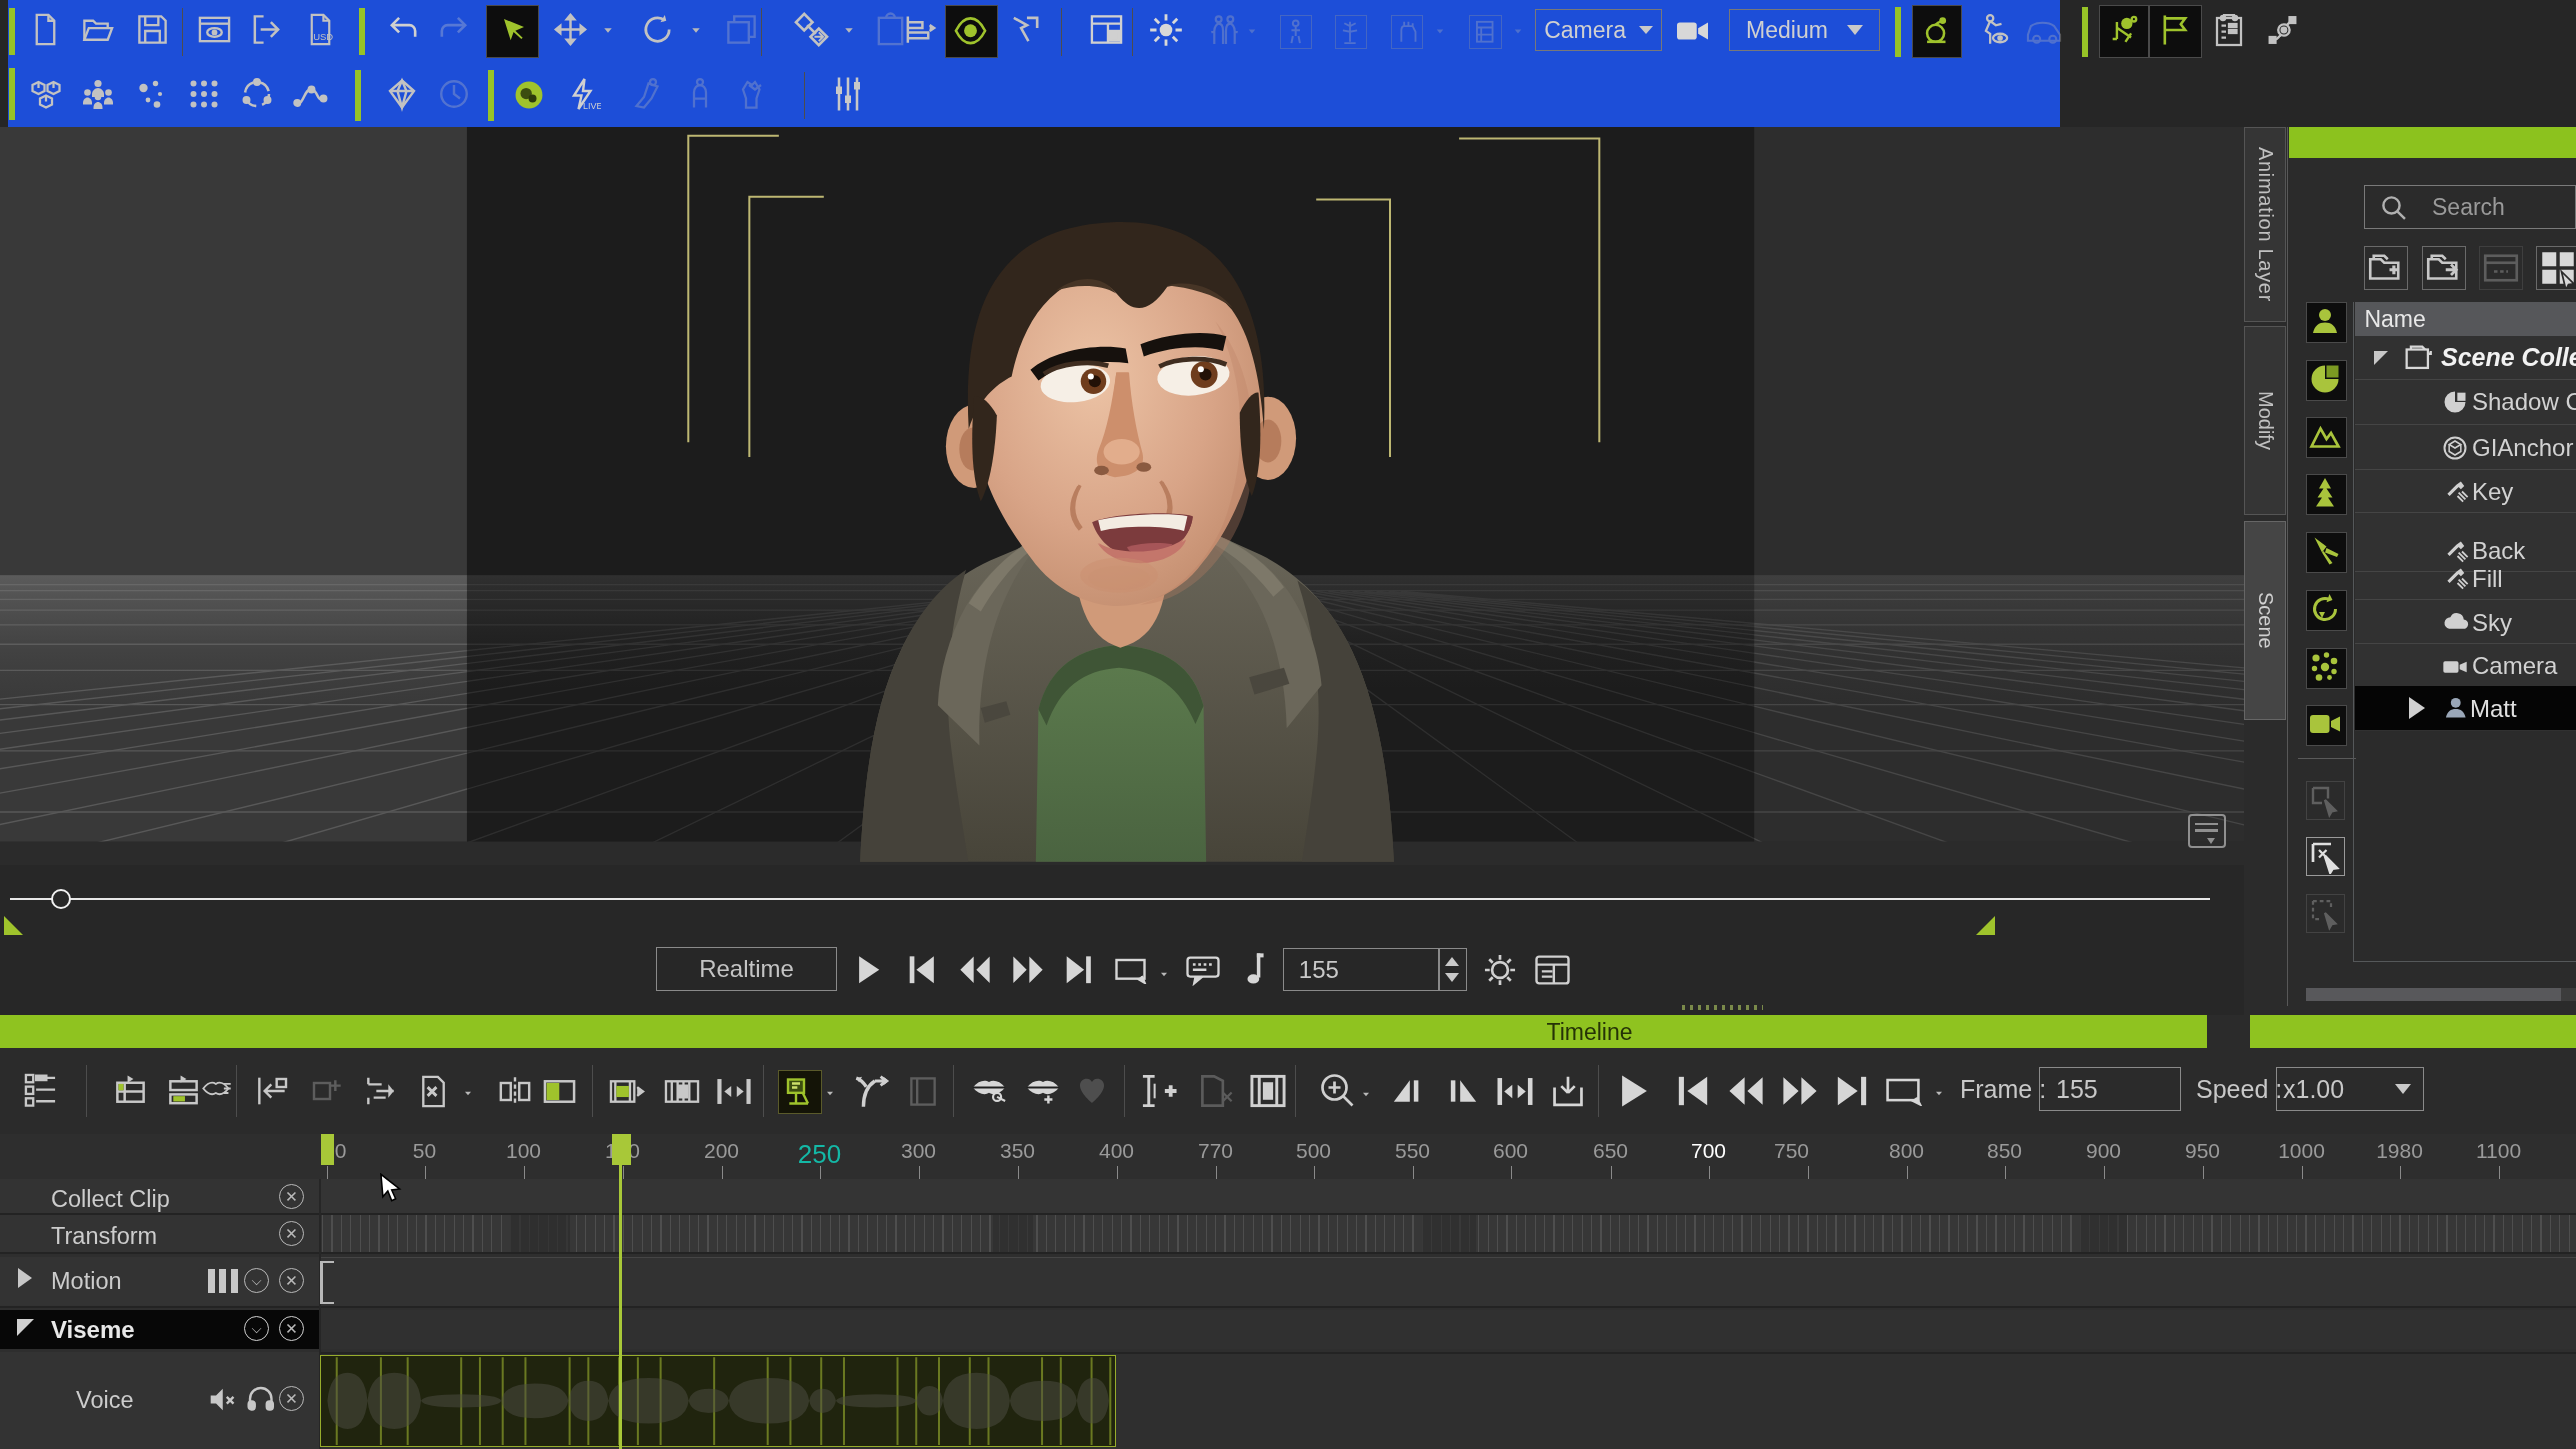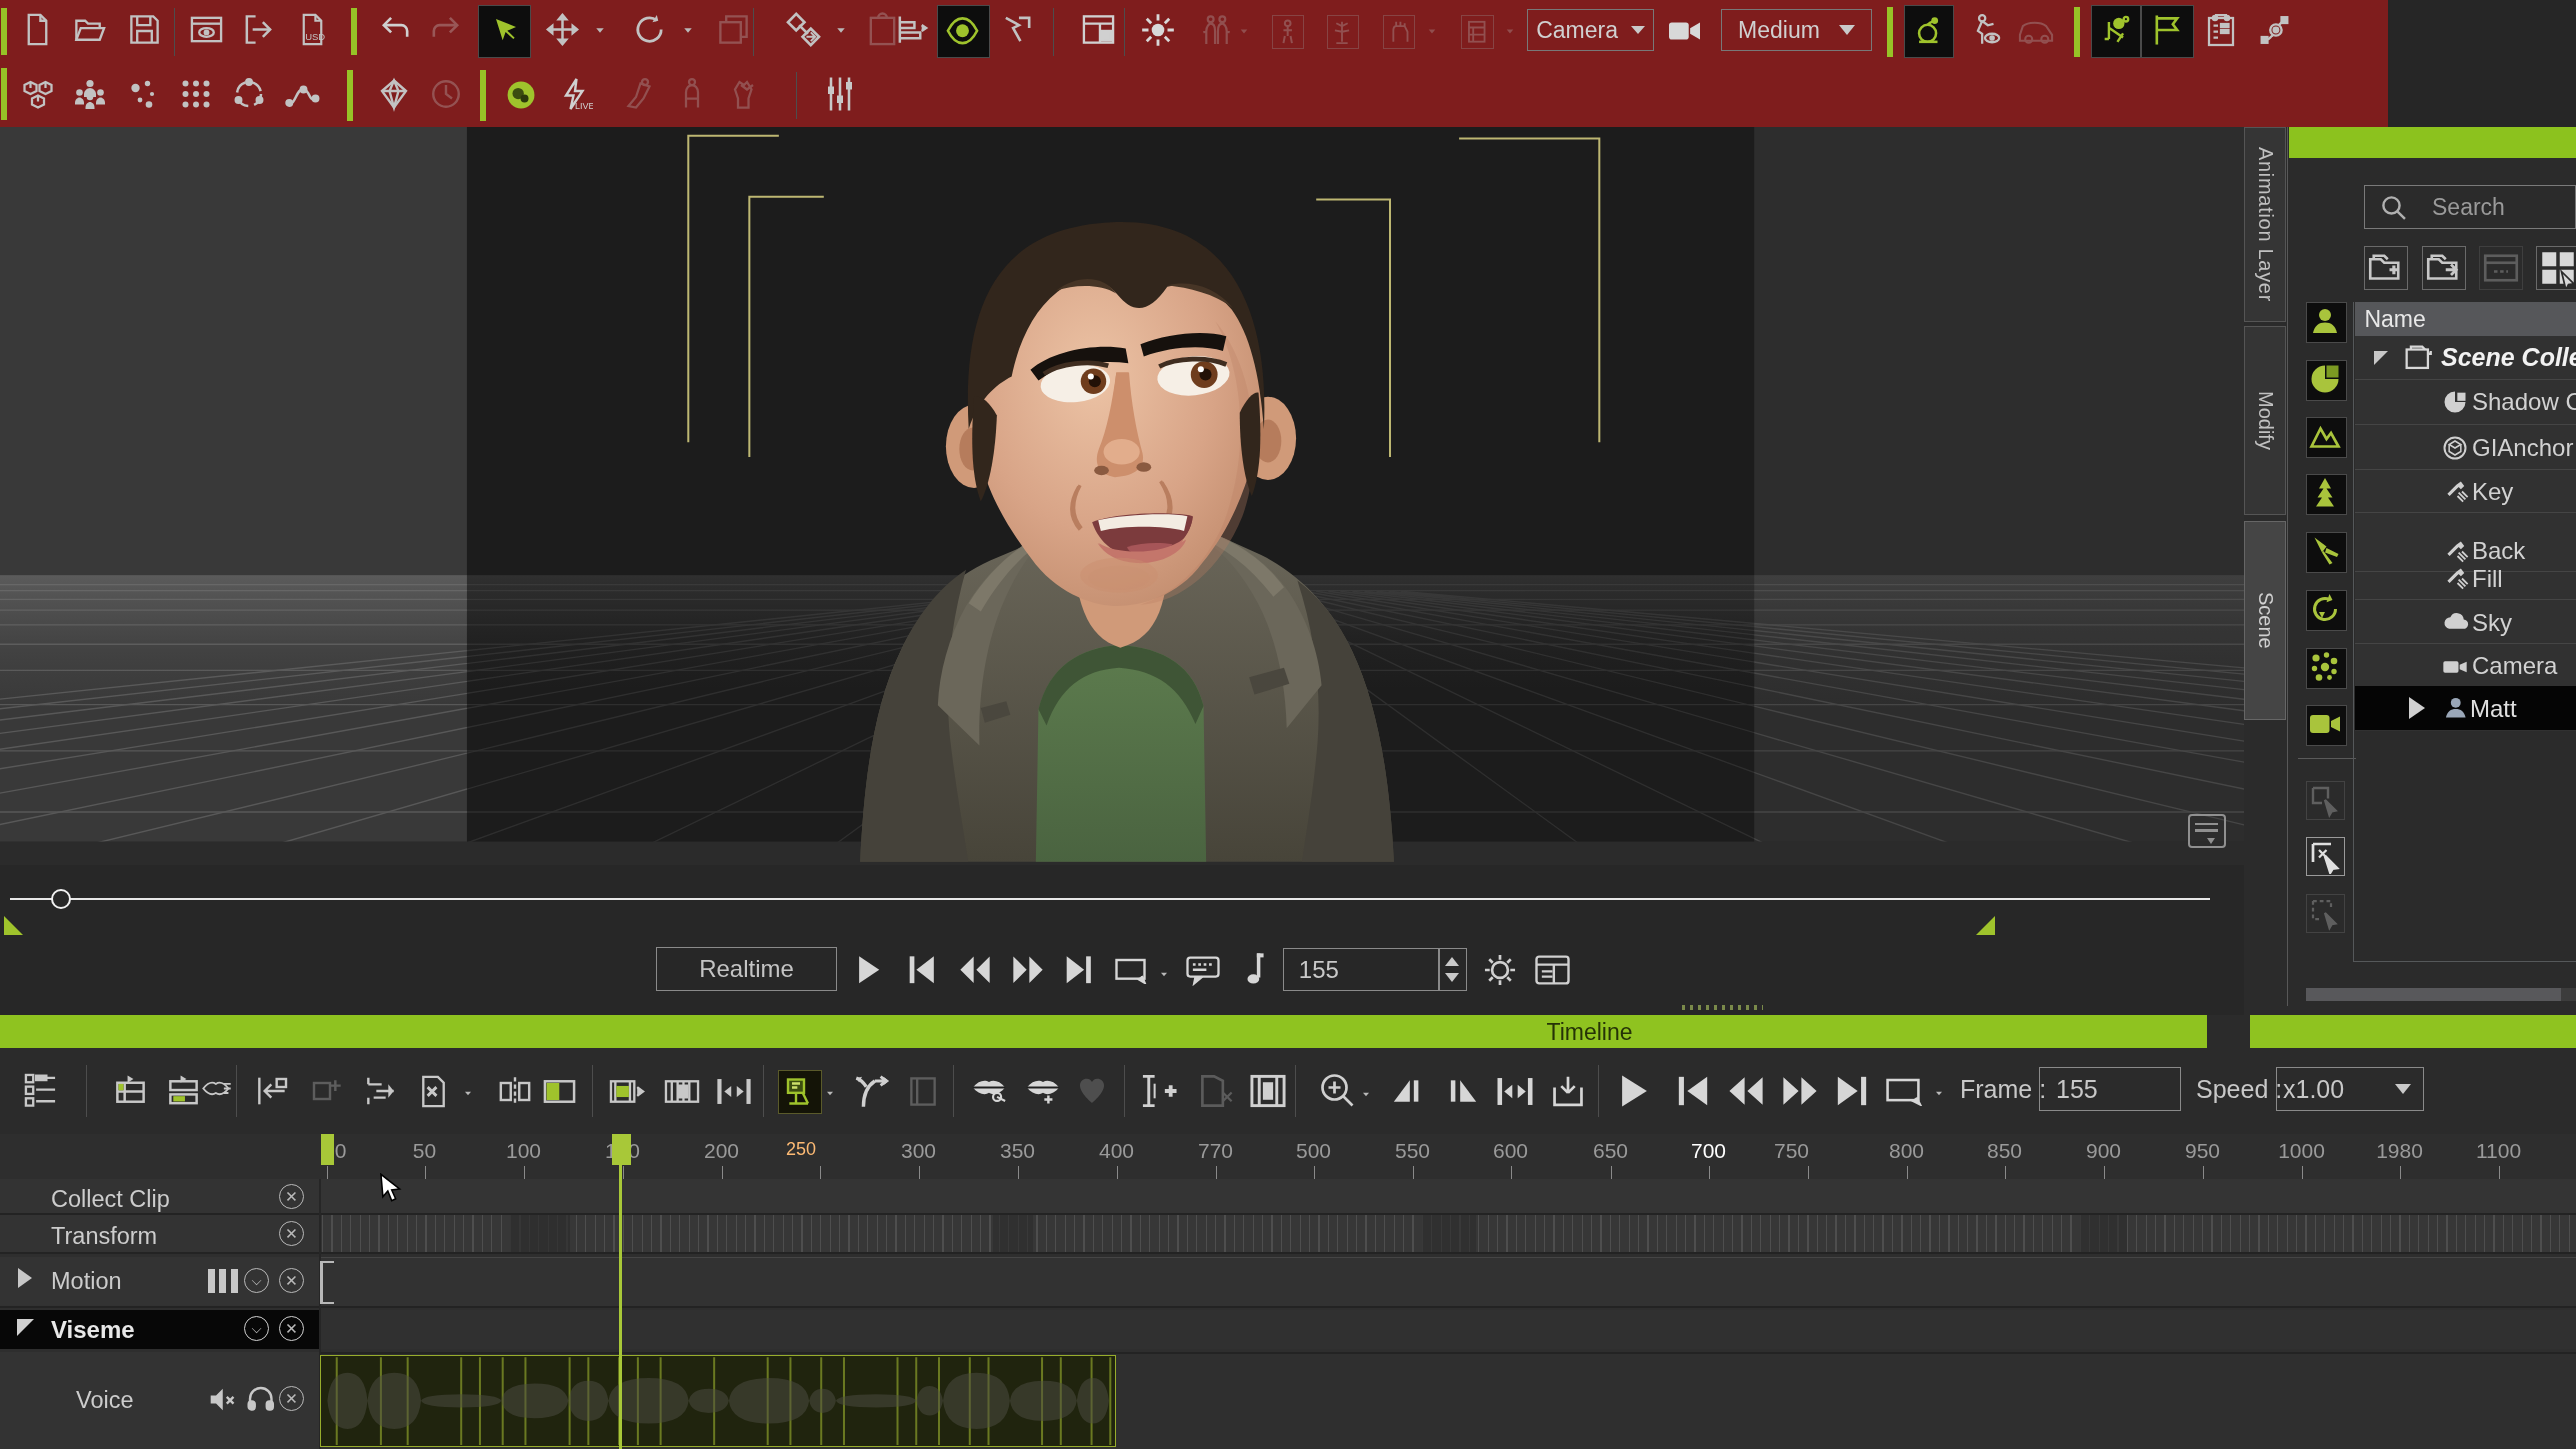--- a/index.html
+++ b/index.html
@@ -152,21 +152,21 @@
       <ellipse cx="1668" cy="858" rx="58" ry="26" fill="#c98f6e" opacity="0.45"></ellipse>
 
     <g stroke="#cfc87c" stroke-width="3" fill="none" opacity="0.9">
       <path d="M1161 203H1026V660"></path>
       <path d="M1228 294H1117V682"></path>
       <path d="M2175 207H2384V660"></path>
       <path d="M1962 298H2072V682"></path>
     </g>
   </svg>
 
-  <div class="abs" style="left:0;top:0;width:2388px;height:127px;background:#7f1d1d" id="toolbar">
+  <div class="abs" style="left:8px;top:0;width:2052px;height:127px;background:#1d4ed8" id="toolbar">
     <div class="gbar" style="left:1.3px;top:8px;height:47px"></div>
     <div class="gbar" style="left:1.3px;top:68px;height:52px"></div>
 
     <div class="ic" style="left:20px;top:12px;width:35px;height:35px">
         <svg viewBox="0 0 24 24" fill="none" stroke="#c2c2c2" stroke-width="1.6">
           <path d="M6 2h8l4 4v16H6z"></path>
           <path d="M14 2v4h4"></path>
         </svg>
       </div>
     <div class="ic" style="left:72px;top:12px;width:35px;height:35px">
@@ -850,21 +850,21 @@
     <div class="abs" style="left:524px;top:32px;width:1.3px;height:12.7px;background:#8a8a8a"></div>
     <div class="abs" style="left:623px;top:5.4px;width:0;overflow:visible">
         <div style="margin-left:-34px;width:67px;text-align:center;font-size:21px;color:#9a9a9a">150</div>
       </div>
     <div class="abs" style="left:623px;top:32px;width:1.3px;height:12.7px;background:#8a8a8a"></div>
     <div class="abs" style="left:722px;top:5.4px;width:0;overflow:visible">
         <div style="margin-left:-34px;width:67px;text-align:center;font-size:21px;color:#9a9a9a">200</div>
       </div>
     <div class="abs" style="left:722px;top:32px;width:1.3px;height:12.7px;background:#8a8a8a"></div>
     <div class="abs" style="left:820px;top:5.4px;width:0;overflow:visible">
-        <div style="margin-left:-34px;width:67px;text-align:left;font-size:18px;color:#fdba74">250</div>
+        <div style="margin-left:-34px;width:67px;text-align:center;font-size:26px;color:#14b8a6">250</div>
       </div>
     <div class="abs" style="left:820px;top:32px;width:1.3px;height:12.7px;background:#8a8a8a"></div>
     <div class="abs" style="left:919px;top:5.4px;width:0;overflow:visible">
         <div style="margin-left:-34px;width:67px;text-align:center;font-size:21px;color:#9a9a9a">300</div>
       </div>
     <div class="abs" style="left:919px;top:32px;width:1.3px;height:12.7px;background:#8a8a8a"></div>
     <div class="abs" style="left:1018px;top:5.4px;width:0;overflow:visible">
         <div style="margin-left:-34px;width:67px;text-align:center;font-size:21px;color:#9a9a9a">350</div>
       </div>
     <div class="abs" style="left:1018px;top:32px;width:1.3px;height:12.7px;background:#8a8a8a"></div>

